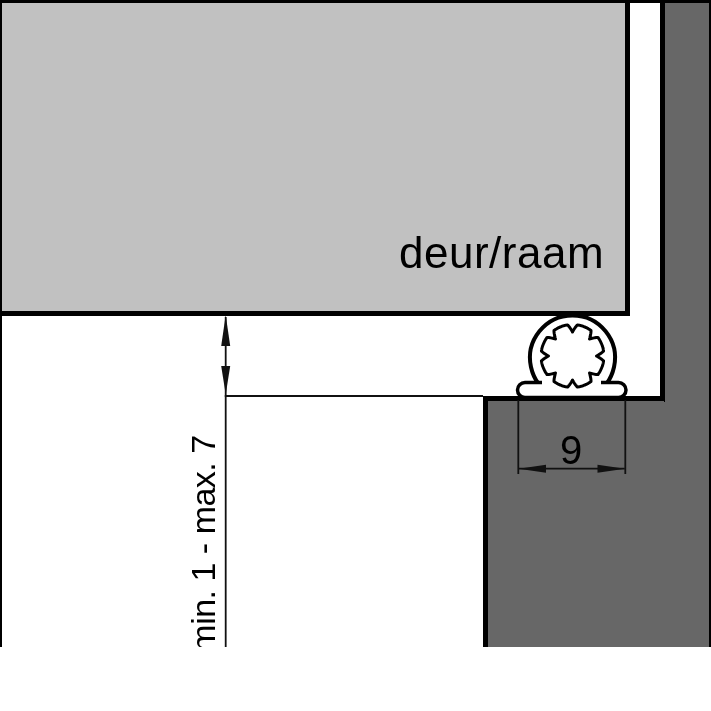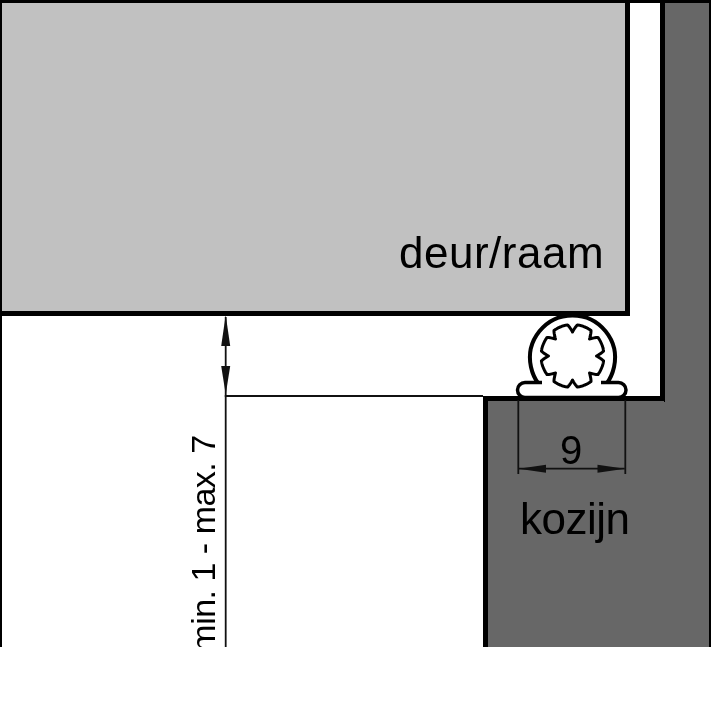--- a/index.html
+++ b/index.html
@@ -82,17 +82,16 @@
     </g>
 
     <g>
       <path class="profile-stroke" stroke-width="4" d="M553.5,396 A42.5,42.5 0 1 1 591.5,396"></path>
       <path class="profile-stroke" stroke-width="3.5" stroke-linejoin="round" d="M542,382.5 L525,382.5 A7.5,7.5 0 0 0 525,397.5 L618.5,397.5 A7.5,7.5 0 0 0 618.5,382.5 L601,382.5"></path>
       <path class="profile-stroke" id="inner-ring" stroke-width="3" stroke-linejoin="round" d="M596.5,356.0L597.3,356.4L598.2,356.9L599.0,357.4L599.8,357.9L600.6,358.5L601.3,359.0L602.1,359.6L602.9,360.3L603.6,360.9L603.5,361.5L603.4,362.0L603.3,362.5L603.2,363.1L603.1,363.6L602.9,364.2L602.8,364.7L602.6,365.2L602.5,365.7L602.3,366.3L602.1,366.8L601.9,367.3L601.7,367.8L601.5,368.3L601.3,368.8L601.0,369.3L600.8,369.8L600.6,370.3L600.3,370.8L600.1,371.3L599.8,371.8L599.5,372.2L599.2,372.7L598.9,373.2L598.6,373.6L598.3,374.1L598.0,374.5L597.0,374.5L596.0,374.4L595.0,374.3L594.1,374.1L593.1,373.9L592.2,373.7L591.3,373.5L590.4,373.3L589.5,373.0L589.8,373.9L590.0,374.8L590.2,375.7L590.4,376.6L590.6,377.6L590.8,378.5L590.9,379.5L591.0,380.5L591.0,381.5L590.6,381.8L590.1,382.1L589.7,382.4L589.2,382.7L588.7,383.0L588.3,383.3L587.8,383.6L587.3,383.8L586.8,384.1L586.3,384.3L585.8,384.5L585.3,384.8L584.8,385.0L584.3,385.2L583.8,385.4L583.3,385.6L582.8,385.8L582.2,386.0L581.7,386.1L581.2,386.3L580.7,386.4L580.1,386.6L579.6,386.7L579.0,386.8L578.5,386.9L578.0,387.0L577.4,387.1L576.8,386.4L576.1,385.6L575.5,384.8L575.0,384.1L574.4,383.3L573.9,382.5L573.4,381.7L572.9,380.8L572.5,380.0L572.1,380.8L571.6,381.7L571.1,382.5L570.6,383.3L570.0,384.1L569.5,384.8L568.9,385.6L568.2,386.4L567.6,387.1L567.0,387.0L566.5,386.9L566.0,386.8L565.4,386.7L564.9,386.6L564.3,386.4L563.8,386.3L563.3,386.1L562.8,386.0L562.2,385.8L561.7,385.6L561.2,385.4L560.7,385.2L560.2,385.0L559.7,384.8L559.2,384.5L558.7,384.3L558.2,384.1L557.7,383.8L557.2,383.6L556.8,383.3L556.3,383.0L555.8,382.7L555.3,382.4L554.9,382.1L554.4,381.8L554.0,381.5L554.0,380.5L554.1,379.5L554.2,378.5L554.4,377.6L554.6,376.6L554.8,375.7L555.0,374.8L555.2,373.9L555.5,373.0L554.6,373.3L553.7,373.5L552.8,373.7L551.9,373.9L550.9,374.1L550.0,374.3L549.0,374.4L548.0,374.5L547.0,374.5L546.7,374.1L546.4,373.6L546.1,373.2L545.8,372.7L545.5,372.2L545.2,371.8L544.9,371.3L544.7,370.8L544.4,370.3L544.2,369.8L544.0,369.3L543.7,368.8L543.5,368.3L543.3,367.8L543.1,367.3L542.9,366.8L542.7,366.3L542.5,365.7L542.4,365.2L542.2,364.7L542.1,364.2L541.9,363.6L541.8,363.1L541.7,362.5L541.6,362.0L541.5,361.5L541.4,360.9L542.1,360.3L542.9,359.6L543.7,359.0L544.4,358.5L545.2,357.9L546.0,357.4L546.8,356.9L547.7,356.4L548.5,356.0L547.7,355.6L546.8,355.1L546.0,354.6L545.2,354.1L544.4,353.5L543.7,353.0L542.9,352.4L542.1,351.7L541.4,351.1L541.5,350.5L541.6,350.0L541.7,349.5L541.8,348.9L541.9,348.4L542.1,347.8L542.2,347.3L542.4,346.8L542.5,346.3L542.7,345.7L542.9,345.2L543.1,344.7L543.3,344.2L543.5,343.7L543.7,343.2L544.0,342.7L544.2,342.2L544.4,341.7L544.7,341.2L544.9,340.7L545.2,340.3L545.5,339.8L545.8,339.3L546.1,338.8L546.4,338.4L546.7,337.9L547.0,337.5L548.0,337.5L549.0,337.6L550.0,337.7L550.9,337.9L551.9,338.1L552.8,338.3L553.7,338.5L554.6,338.7L555.5,339.0L555.2,338.1L555.0,337.2L554.8,336.3L554.6,335.4L554.4,334.4L554.2,333.5L554.1,332.5L554.0,331.5L554.0,330.5L554.4,330.2L554.9,329.9L555.3,329.6L555.8,329.3L556.3,329.0L556.8,328.7L557.2,328.4L557.7,328.2L558.2,327.9L558.7,327.7L559.2,327.5L559.7,327.2L560.2,327.0L560.7,326.8L561.2,326.6L561.7,326.4L562.2,326.2L562.8,326.0L563.3,325.9L563.8,325.7L564.3,325.6L564.9,325.4L565.4,325.3L566.0,325.2L566.5,325.1L567.0,325.0L567.6,324.9L568.2,325.6L568.9,326.4L569.5,327.2L570.0,327.9L570.6,328.7L571.1,329.5L571.6,330.3L572.1,331.2L572.5,332.0L572.9,331.2L573.4,330.3L573.9,329.5L574.4,328.7L575.0,327.9L575.5,327.2L576.1,326.4L576.8,325.6L577.4,324.9L578.0,325.0L578.5,325.1L579.0,325.2L579.6,325.3L580.1,325.4L580.7,325.6L581.2,325.7L581.7,325.9L582.2,326.0L582.8,326.2L583.3,326.4L583.8,326.6L584.3,326.8L584.8,327.0L585.3,327.2L585.8,327.5L586.3,327.7L586.8,327.9L587.3,328.2L587.8,328.4L588.3,328.7L588.7,329.0L589.2,329.3L589.7,329.6L590.1,329.9L590.6,330.2L591.0,330.5L591.0,331.5L590.9,332.5L590.8,333.5L590.6,334.4L590.4,335.4L590.2,336.3L590.0,337.2L589.8,338.1L589.5,339.0L590.4,338.7L591.3,338.5L592.2,338.3L593.1,338.1L594.1,337.9L595.0,337.7L596.0,337.6L597.0,337.5L598.0,337.5L598.3,337.9L598.6,338.4L598.9,338.8L599.2,339.3L599.5,339.8L599.8,340.3L600.1,340.7L600.3,341.2L600.6,341.7L600.8,342.2L601.0,342.7L601.3,343.2L601.5,343.7L601.7,344.2L601.9,344.7L602.1,345.2L602.3,345.7L602.5,346.3L602.6,346.8L602.8,347.3L602.9,347.8L603.1,348.4L603.2,348.9L603.3,349.5L603.4,350.0L603.5,350.5L603.6,351.1L602.9,351.7L602.1,352.4L601.3,353.0L600.6,353.5L599.8,354.1L599.0,354.6L598.2,355.1L597.3,355.6L596.5,356.0Z"></path>
     </g>
   </svg>
 
   <div class="lbl door-label">deur/raam</div>
-  <div class="lbl frame-label">kozijn</div>
   <div class="lbl width-label">9</div>
   <div class="lbl gap-label">min. 1 - max. 7</div>
 
 </div>
 
 </body></html>

